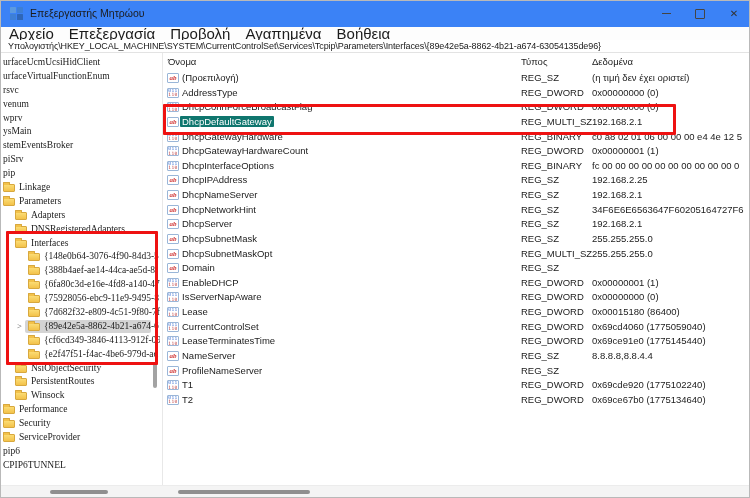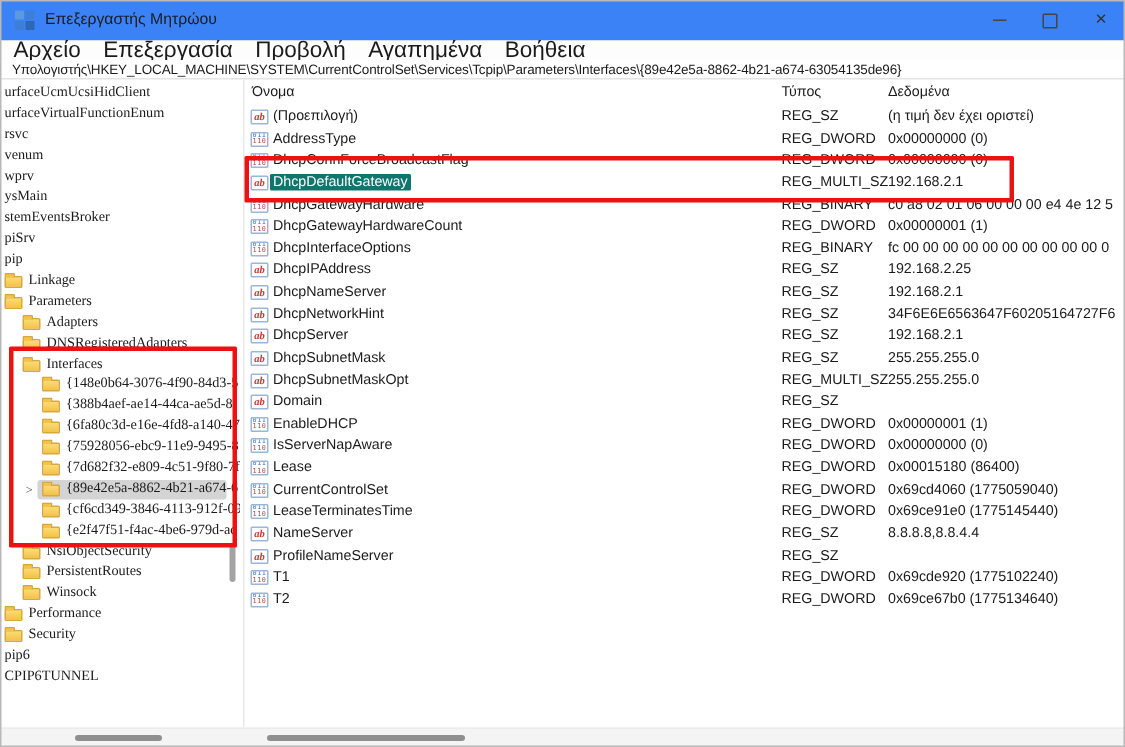--- a/index.html
+++ b/index.html
@@ -206,20 +206,24 @@
     </div>
     <div class="trow">
       <span class="icon-folder if1"></span>
       <span class="tlabel lvl-t1">Performance</span>
     </div>
     <div class="trow">
       <span class="icon-folder if1"></span>
       <span class="tlabel lvl-t1">Security</span>
     </div>
     <div class="trow">
+      <span class="icon-folder if1"></span>
+      <span class="tlabel lvl-t1">ServiceProvider</span>
+    </div>
+    <div class="trow">
       <span class="tlabel lvl-t0">pip6</span>
     </div>
     <div class="trow">
       <span class="tlabel lvl-t0">CPIP6TUNNEL</span>
     </div>
   </div>
 <div class="divider"></div>
 <div class="vscroll-thumb"></div>
 
 <div class="values">

